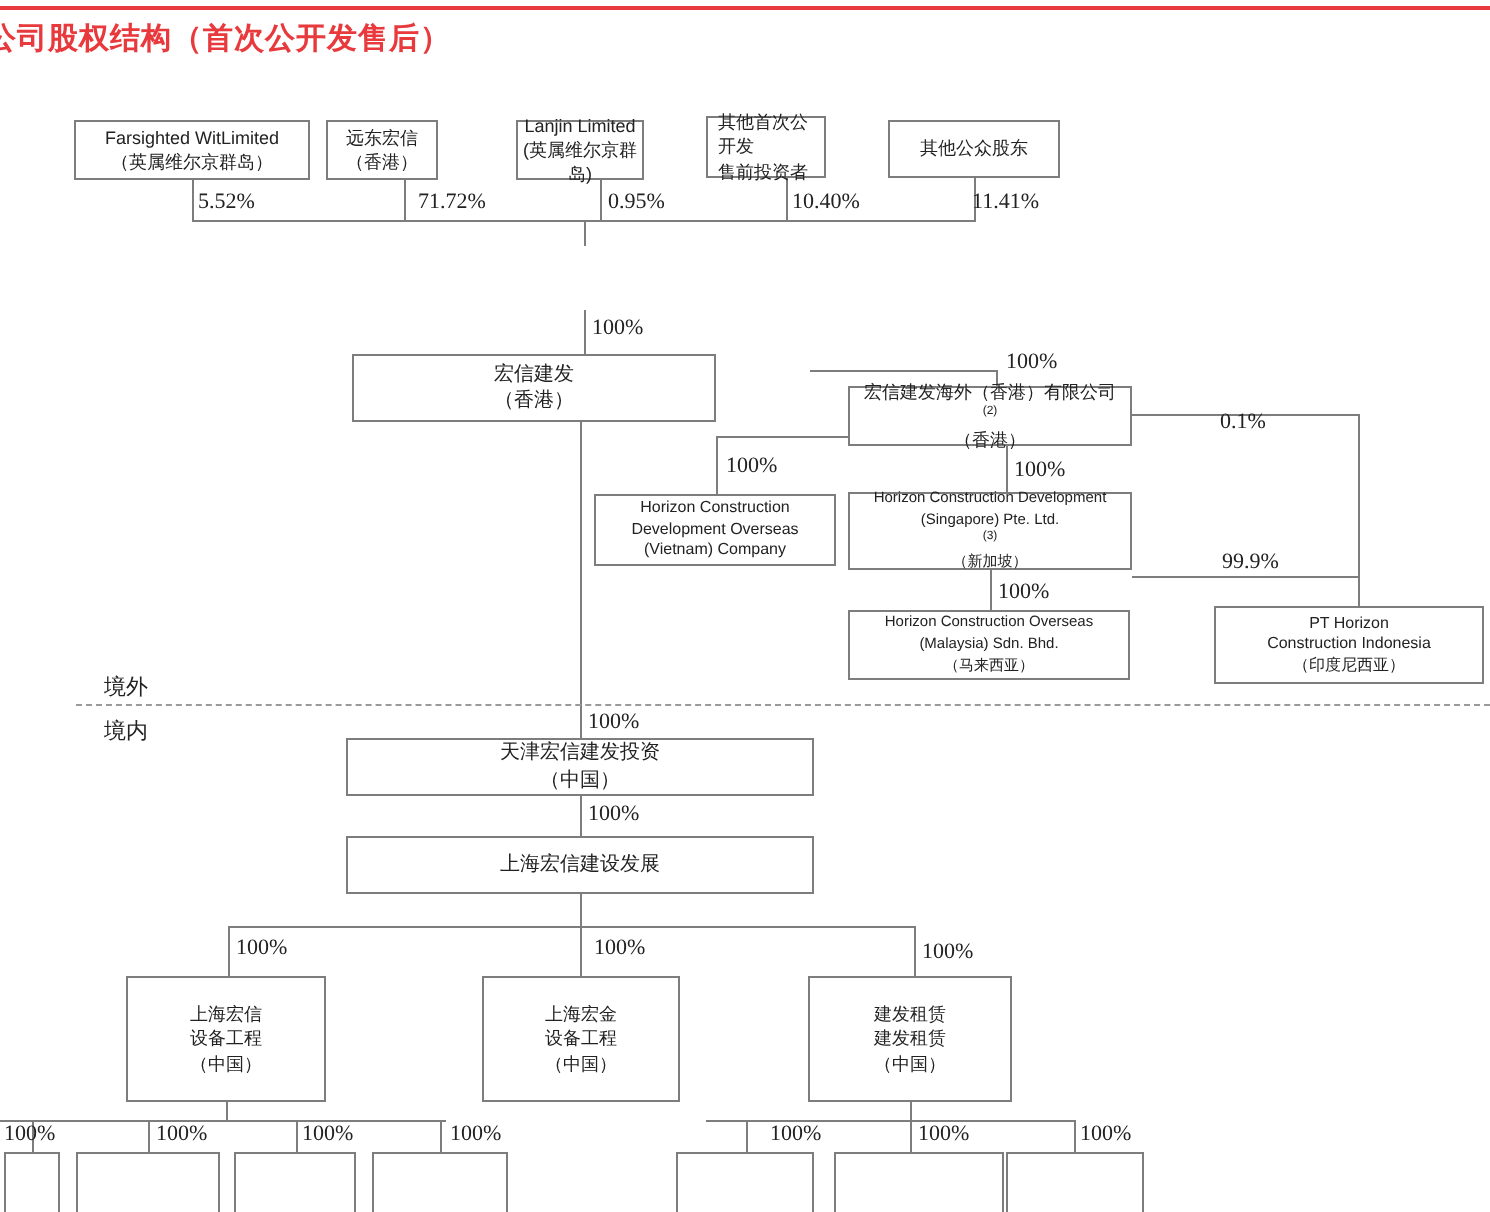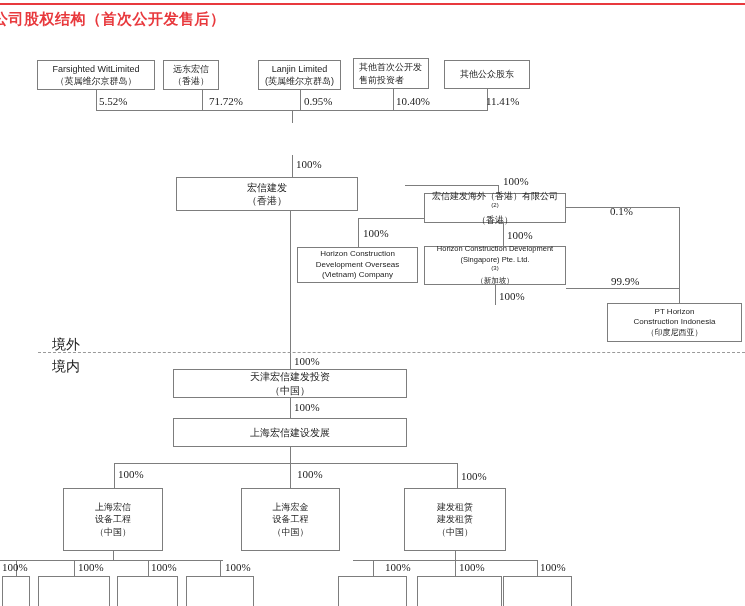--- a/index.html
+++ b/index.html
@@ -4,21 +4,21 @@
 <style>
   html,body{margin:0;padding:0;background:#fff;}
   .canvas{position:relative;width:745px;height:606px;background:#fff;overflow:hidden;
           font-family:"Liberation Sans","DejaVu Sans",sans-serif;}
   .rule{position:absolute;left:0;top:3px;width:745px;height:2px;background:#e8393d;}
   .title{position:absolute;left:-7px;top:10px;margin:0;color:#e8393d;font-size:15px;
          font-weight:bold;white-space:nowrap;letter-spacing:0.5px;}
   .hl{position:absolute;height:1px;background:#7d7d7d;}
   .vl{position:absolute;width:1px;background:#7d7d7d;}
   .divider{position:absolute;left:38px;top:352px;width:707px;border-top:1px dashed #9a9a9a;}
-  .region{position:absolute;font-size:14px;color:#222;}
+  .region{position:absolute;font-size:11px;color:#222;}
   .node{position:absolute;border:1px solid #7d7d7d;background:#fff;box-sizing:border-box;
         display:flex;flex-direction:column;align-items:center;justify-content:center;
         text-align:center;color:#222;line-height:1.35;}
   .node span{display:block;}
   .f10{font-size:10px;}
   .f9{font-size:9px;}
   .f8{font-size:8px;line-height:1.3;}
   .f75{font-size:7.5px;line-height:1.45;}
   .left-align{align-items:flex-start;text-align:left;padding-left:5px;}
   .pct{position:absolute;font-family:"Liberation Serif","DejaVu Serif",serif;
@@ -82,25 +82,25 @@
   <span class="region" style="left:52px;top:358px">境内</span>
 
   <div class="node f9" style="left:37px;top:60px;width:118px;height:30px">
     <span>Farsighted WitLimited</span>
     <span>（英属维尔京群岛）</span>
   </div>
   <div class="node f9" style="left:163px;top:60px;width:56px;height:30px">
     <span>远东宏信</span>
     <span>（香港）</span>
   </div>
-  <div class="node f9" style="left:258px;top:60px;width:83px;height:30px">
+  <div class="node f9" style="left:258px;top:60px;width:64px;height:30px">
     <span>Lanjin Limited</span>
     <span>(英属维尔京群岛)</span>
   </div>
-  <div class="node f9 left-align" style="left:353px;top:58px;width:76px;height:31px">
+  <div class="node f9 left-align" style="left:353px;top:58px;width:60px;height:31px">
     <span>其他首次公开发</span>
     <span>售前投资者</span>
   </div>
   <div class="node f9" style="left:444px;top:60px;width:86px;height:29px">
     <span>其他公众股东</span>
   </div>
 
   <div class="node f10" style="left:176px;top:177px;width:182px;height:34px">
     <span>宏信建发</span>
     <span>（香港）</span>
@@ -111,20 +111,25 @@
   </div>
   <div class="node f8" style="left:297px;top:247px;width:121px;height:36px">
     <span>Horizon Construction</span>
     <span>Development Overseas</span>
     <span>(Vietnam) Company</span>
   </div>
   <div class="node f75" style="left:424px;top:246px;width:142px;height:39px">
     <span>Horizon Construction Development</span>
     <span><span>(Singapore) Pte. Ltd.</span><sup>(3)</sup></span>
     <span>（新加坡）</span>
+  </div>
+  <div class="node f75" style="left:424px;top:305px;width:141px;height:35px">
+    <span>Horizon Construction Overseas</span>
+    <span>(Malaysia) Sdn. Bhd.</span>
+    <span>（马来西亚）</span>
   </div>
   <div class="node f8" style="left:607px;top:303px;width:135px;height:39px">
     <span>PT Horizon</span>
     <span>Construction Indonesia</span>
     <span>（印度尼西亚）</span>
   </div>
 
   <div class="node f10" style="left:173px;top:369px;width:234px;height:29px">
     <span>天津宏信建发投资</span>
     <span>（中国）</span>

